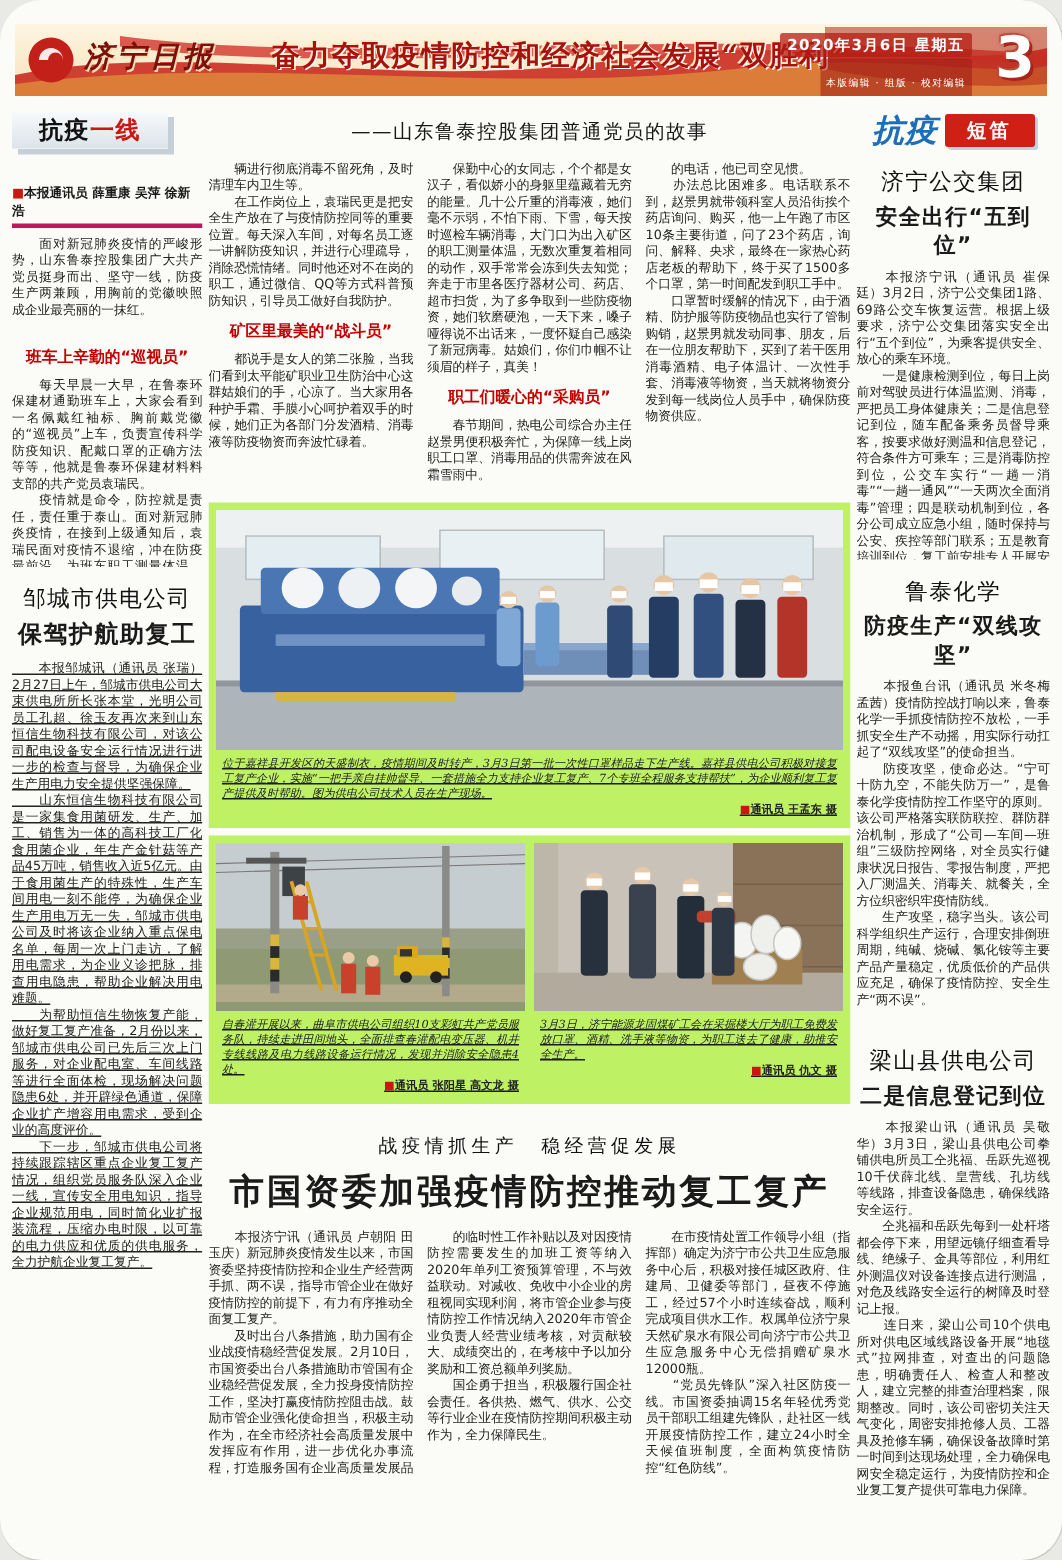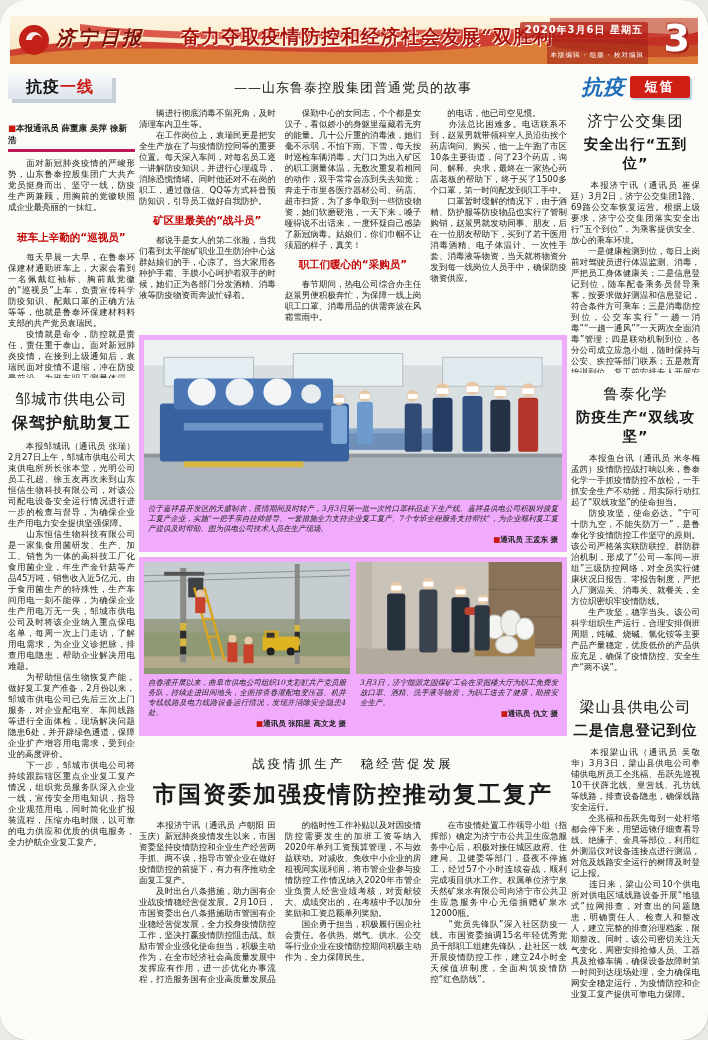--- a/index.html
+++ b/index.html
@@ -44,21 +44,21 @@
       padding:2px 15px;border-radius:2px;box-shadow:2px 2px 0 #bcd3e8;letter-spacing:2px;}
   
   .main-headline{font-size:35px;font-weight:bold;text-align:center;letter-spacing:2px;margin-top:2px;}
   .main-subtitle{font-size:13px;text-align:center;margin-top:7px;letter-spacing:1px;color:#181818;}
   .story-cols{margin-top:11px;height:222px;display:flex;gap:9px;overflow:hidden;}
   .story-col{flex:1 1 0;overflow:hidden;}
   .story-byline{font-size:8.5px;font-weight:bold;border-bottom:3px solid #be185d;
       padding-bottom:2px;margin-bottom:6px;}
   .story-byline .sq{color:#c8180f;}
   
-  .photo-panel{background:#f0abfc;padding:5px;margin-top:5px;}
+  .photo-panel{background:#bef264;padding:5px;margin-top:5px;text-decoration:underline;}
   .photo-panel svg{display:block;width:100%;}
   .caption{font-family:"DejaVu Serif","Liberation Serif",serif;font-style:italic;
       font-size:7.5px;line-height:10px;text-align:justify;color:#222;padding:4px 4px 1px;}
   .credit{font-family:"DejaVu Sans","Liberation Sans",sans-serif;font-style:normal;
       font-size:7.5px;font-weight:bold;text-align:right;color:#222;padding:0 4px 2px;}
   .credit .sq{color:#c8180f;}
   .pair-grid{display:grid;grid-template-columns:1fr 1fr;column-gap:6px;}
   
   .bottom-article{margin-top:20px;}
   .bottom-kicker{font-size:12.5px;text-align:center;letter-spacing:3px;color:#111;}
@@ -109,21 +109,21 @@
       </div>
       <div class="story-byline">
         <span class="sq">■</span><span>本报通讯员 薛重康 吴萍 徐新浩</span>
       </div>
       <div class="body" style="height:66px;">　　面对新冠肺炎疫情的严峻形势，山东鲁泰控股集团广大共产党员挺身而出、坚守一线，防疫生产两兼顾，用胸前的党徽映照成企业最亮丽的一抹红。</div>
       <div class="subhead">班车上辛勤的“巡视员”</div>
       <div class="body" style="height:126px;">　　每天早晨一大早，在鲁泰环保建材通勤班车上，大家会看到一名佩戴红袖标、胸前戴党徽的“巡视员”上车，负责宣传科学防疫知识、配戴口罩的正确方法等等，他就是鲁泰环保建材料料支部的共产党员袁瑞民。
 　　疫情就是命令，防控就是责任，责任重于泰山。面对新冠肺炎疫情，在接到上级通知后，袁瑞民面对疫情不退缩，冲在防疫最前沿，为班车职工测量体温，逐一登记，对车</div>
       <div class="kicker" style="margin-top:12px;">邹城市供电公司</div>
       <div class="a-headline">保驾护航助复工</div>
-      <div class="body" style="flex:1;">　　本报邹城讯（通讯员 张瑞）2月27日上午，邹城市供电公司大束供电所所长张本堂，光明公司员工孔超、徐玉友再次来到山东恒信生物科技有限公司，对该公司配电设备安全运行情况进行进一步的检查与督导，为确保企业生产用电力安全提供坚强保障。
+      <div class="body" style="flex:1;text-decoration:underline;">　　本报邹城讯（通讯员 张瑞）2月27日上午，邹城市供电公司大束供电所所长张本堂，光明公司员工孔超、徐玉友再次来到山东恒信生物科技有限公司，对该公司配电设备安全运行情况进行进一步的检查与督导，为确保企业生产用电力安全提供坚强保障。
 　　山东恒信生物科技有限公司是一家集食用菌研发、生产、加工、销售为一体的高科技工厂化食用菌企业，年生产金针菇等产品45万吨，销售收入近5亿元。由于食用菌生产的特殊性，生产车间用电一刻不能停，为确保企业生产用电万无一失，邹城市供电公司及时将该企业纳入重点保电名单，每周一次上门走访，了解用电需求，为企业义诊把脉，排查用电隐患，帮助企业解决用电难题。
 　　为帮助恒信生物恢复产能，做好复工复产准备，2月份以来，邹城市供电公司已先后三次上门服务，对企业配电室、车间线路等进行全面体检，现场解决问题隐患6处，并开辟绿色通道，保障企业扩产增容用电需求，受到企业的高度评价。
 　　下一步，邹城市供电公司将持续跟踪辖区重点企业复工复产情况，组织党员服务队深入企业一线，宣传安全用电知识，指导企业规范用电，同时简化业扩报装流程，压缩办电时限，以可靠的电力供应和优质的供电服务，全力护航企业复工复产。</div>
     </div>
 
     <div class="col-mid">
       <div class="main-subtitle">——山东鲁泰控股集团普通党员的故事</div>
 
       <div class="story-cols">
         <div class="story-col">

